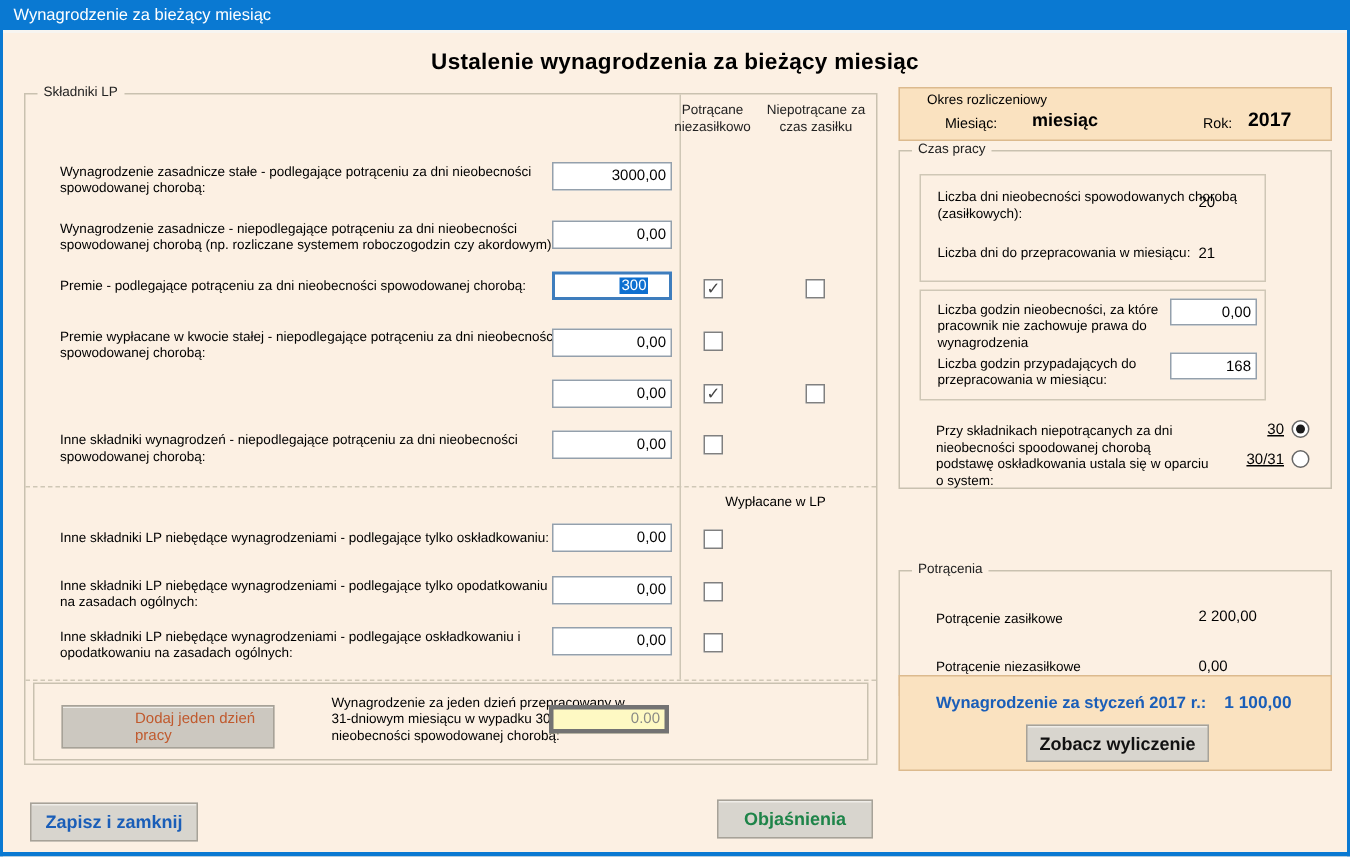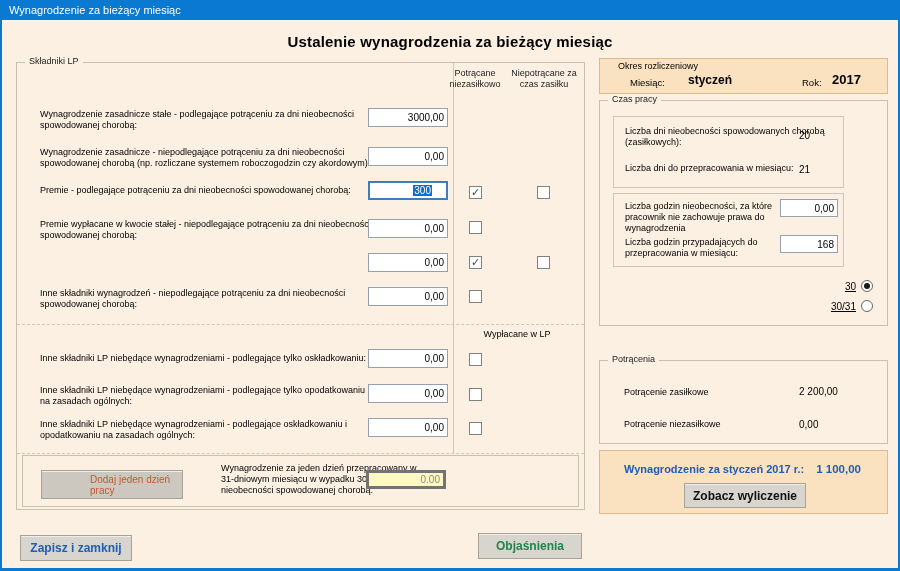--- a/index.html
+++ b/index.html
@@ -68,21 +68,21 @@
   .ibox { position:absolute; left:13px; width:231px; border:1px solid #cfc7b6; }
   .rlbl { position:absolute; font-size:9px; line-height:11px; }
   .rval { position:absolute; font-size:10px; text-align:left; }
   .rin {
     position:absolute; width:58px; height:18px; background:#fff; border:1px solid #94a0ac;
     font-family:"Liberation Sans",sans-serif; font-size:10px; text-align:right; padding-right:3px;
   }
   .ropt { position:absolute; display:flex; align-items:center; gap:5px; font-size:10px;text-decoration:underline; }
   .radio { position:relative; width:12px; height:12px; border:1px solid #666; border-radius:50%; background:#fff; }
   .radio.selected::after { content:""; position:absolute; left:2px; top:2px; width:6px; height:6px; border-radius:50%; background:#1a1a1a; }
-  .potr { left:597px; top:360px; width:289px; height:84px; }
+  .potr { left:597px; top:380px; width:289px; height:84px; }
   .sum { left:597px; top:450px; width:289px; height:64px; background:#fae2c0; border:1px solid #dcba8e; }
   .sum .slbl { position:absolute; left:24px; top:12px; font-size:11px; font-weight:bold; color:#1a5eb8; }
   .sum .sval { position:absolute; right:26px; top:12px; font-size:11.5px; font-weight:bold; color:#1a5eb8; }
 </style>
 </head>
 <body>
 
 <div class="window">
 
   <div class="titlebar">
@@ -139,39 +139,40 @@
     <div class="footbox">
       <div class="btn btn-dodaj">Dodaj jeden dzień pracy</div>
       <div class="rlbl" style="left:198px;top:7px;width:205px">Wynagrodzenie za jeden dzień przepracowany w 31-dniowym miesiącu w wypadku 30-dniowej nieobecności spowodowanej chorobą:</div>
       <input class="fld off" style="left: 343px; top: 14px;" readonly="" value="0.00">
     </div>
   </div>
 
   <div class="gbox okres">
     <span class="glabel">Okres rozliczeniowy</span>
     <span class="ml">Miesiąc:</span>
-    <span class="mv">styczeń</span>
+    <span class="mv">miesiąc</span>
     <span class="yl">Rok:</span>
     <span class="yv">2017</span>
   </div>
 
   <div class="gbox czas">
     <span class="legend">Czas pracy</span>
     <div class="ibox" style="top:15px;height:72px">
       <div class="rlbl" style="left:11px;top:9px;width:205px">Liczba dni nieobecności spowodowanych chorobą (zasiłkowych):</div>
       <div class="rval" style="right:14px;top:13px;width:30px">20</div>
       <div class="rlbl" style="left:11px;top:46px;width:205px">Liczba dni do przepracowania w miesiącu:</div>
       <div class="rval" style="right:14px;top:47px;width:30px">21</div>
     </div>
     <div class="ibox" style="top:92px;height:74px">
       <div class="rlbl" style="left:11px;top:7px;width:188px">Liczba godzin nieobecności, za które pracownik nie zachowuje prawa do wynagrodzenia</div>
       <input class="rin" style="right: 5px; top: 5px;" readonly="" value="0,00">
       <div class="rlbl" style="left:11px;top:43px;width:188px">Liczba godzin przypadających do przepracowania w miesiącu:</div>
       <input class="rin" style="right: 5px; top: 41px;" readonly="" value="168">
     </div>
+    <div class="rlbl" style="left:24px;top:181px;width:182px">Przy składnikach niepotrącanych za dni nieobecności spoodowanej chorobą podstawę oskładkowania ustala się w oparciu o system:</div>
     <div class="ropt" style="right:14px;top:179px">
       <span>30</span>
       <span class="radio selected"></span>
     </div>
     <div class="ropt" style="right:14px;top:199px">
       <span>30/31</span>
       <span class="radio"></span>
     </div>
   </div>
 

